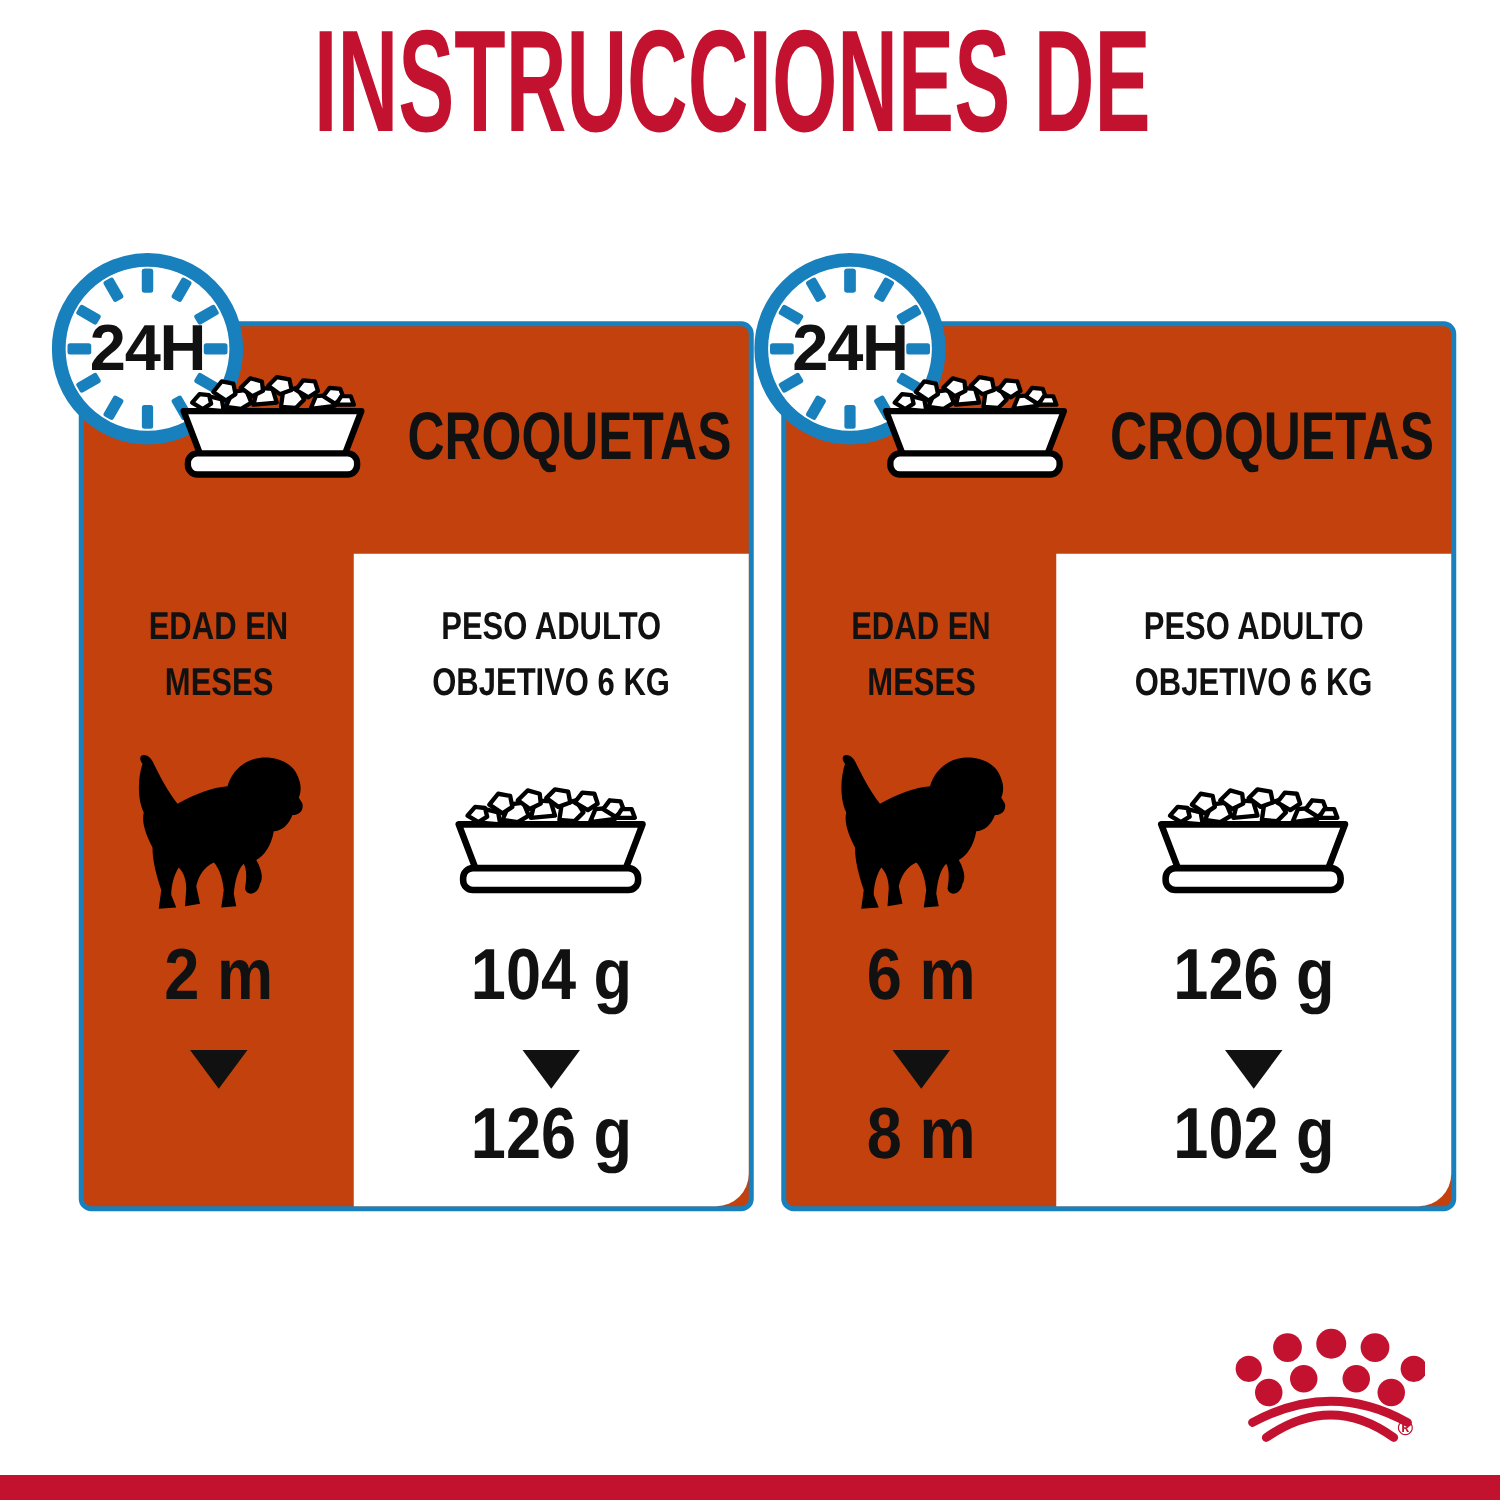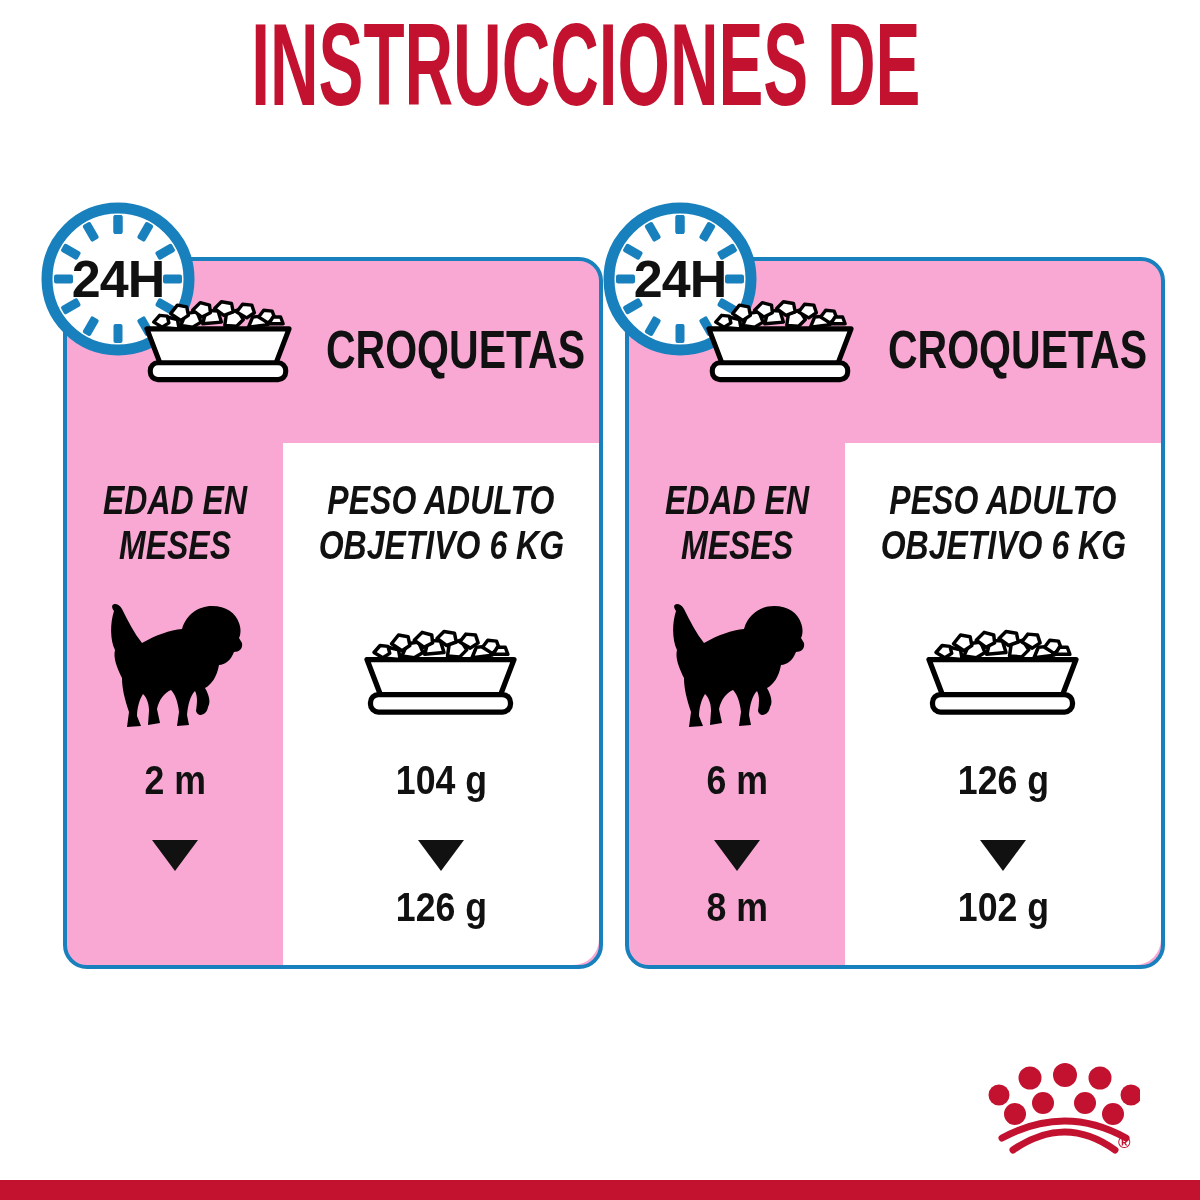--- a/index.html
+++ b/index.html
@@ -9,21 +9,21 @@
   }
   .cx{display:inline-block;transform-origin:50% 50%;}
   .title{
     position:absolute;top:10px;left:0;width:1172px;text-align:center;
     font-weight:bold;font-size:116px;line-height:110px;color:#C31230;
     letter-spacing:0px;white-space:nowrap;
   }
   .title .cx{transform:scaleX(0.58);}
   .panel{
     position:absolute;top:257px;width:532px;height:704px;
-    background:#f9a8d4;border:4px solid #1880BC;border-radius:24px;
+    background:#c2410c;border:4px solid #1880BC;border-radius:10px;
   }
   .panel.left{left:63px;}
   .panel.right{left:625px;}
   .whitecol{
     position:absolute;left:216px;right:0;top:182px;bottom:0;
     background:#fff;border-bottom-right-radius:26px;
   }
   .clock{position:absolute;left:-26px;top:-59px;width:154px;height:154px;}
   .clock svg{position:absolute;left:0;top:0;}
   .clock .label{
@@ -35,28 +35,28 @@
   .croquetas{
     position:absolute;left:232px;top:56px;width:312px;height:64px;
     display:flex;align-items:center;justify-content:center;
     font-size:54px;font-weight:bold;white-space:nowrap;
   }
   .croquetas .cx{transform:scaleX(0.76);}
   .col-age{position:absolute;left:0;top:0;width:216px;height:100%;}
   .col-weight{position:absolute;left:216px;right:0;top:0;bottom:0;}
   .col-head{
     position:absolute;top:217px;left:0;width:100%;text-align:center;
-    font-size:40px;line-height:45px;font-weight:bold;white-space:nowrap;font-style:italic;
+    font-size:31px;line-height:45px;font-weight:bold;white-space:nowrap;
   }
   .col-head div .cx{transform:scaleX(0.8);}
   .puppy{position:absolute;left:31px;top:340px;width:145px;height:127px;}
   .bowl-col{position:absolute;left:70px;top:363px;width:175px;height:92px;}
   .val{
     position:absolute;left:0;width:100%;text-align:center;
-    font-size:41px;line-height:58px;font-weight:bold;white-space:nowrap;
+    font-size:58px;line-height:58px;font-weight:bold;white-space:nowrap;
   }
   .val .cx{transform:scaleX(0.87);}
   .val.v1{top:490px;}
   .val.v2{top:617px;}
   .tri{
     position:absolute;top:579px;left:50%;margin-left:-23px;
     width:0;height:0;border-left:23px solid transparent;
     border-right:23px solid transparent;border-top:31px solid #111;
   }
   .footer{

